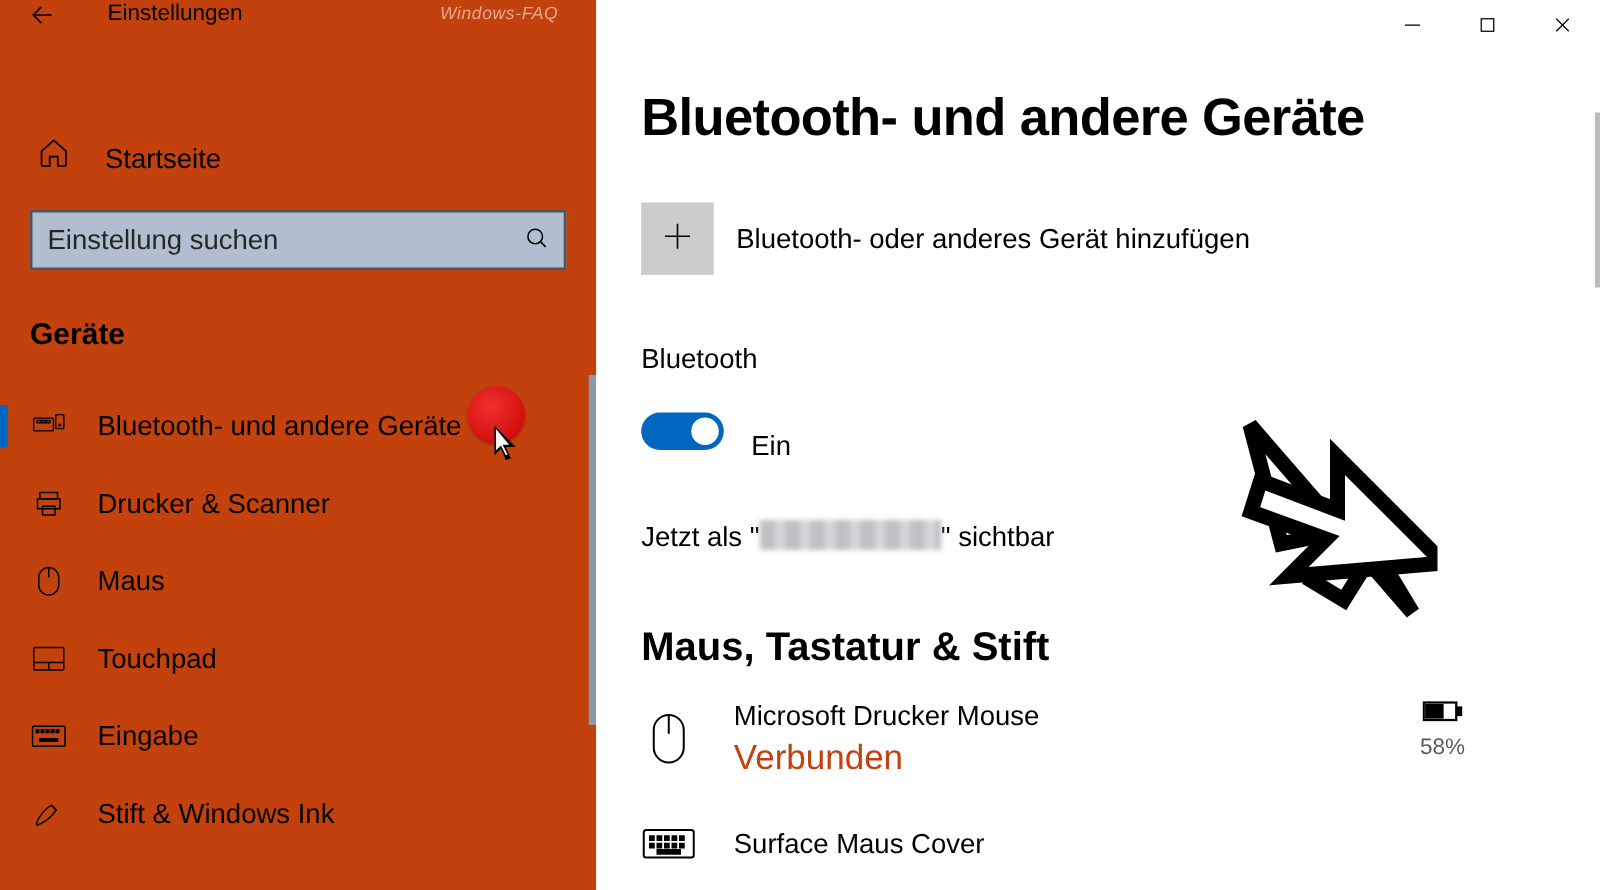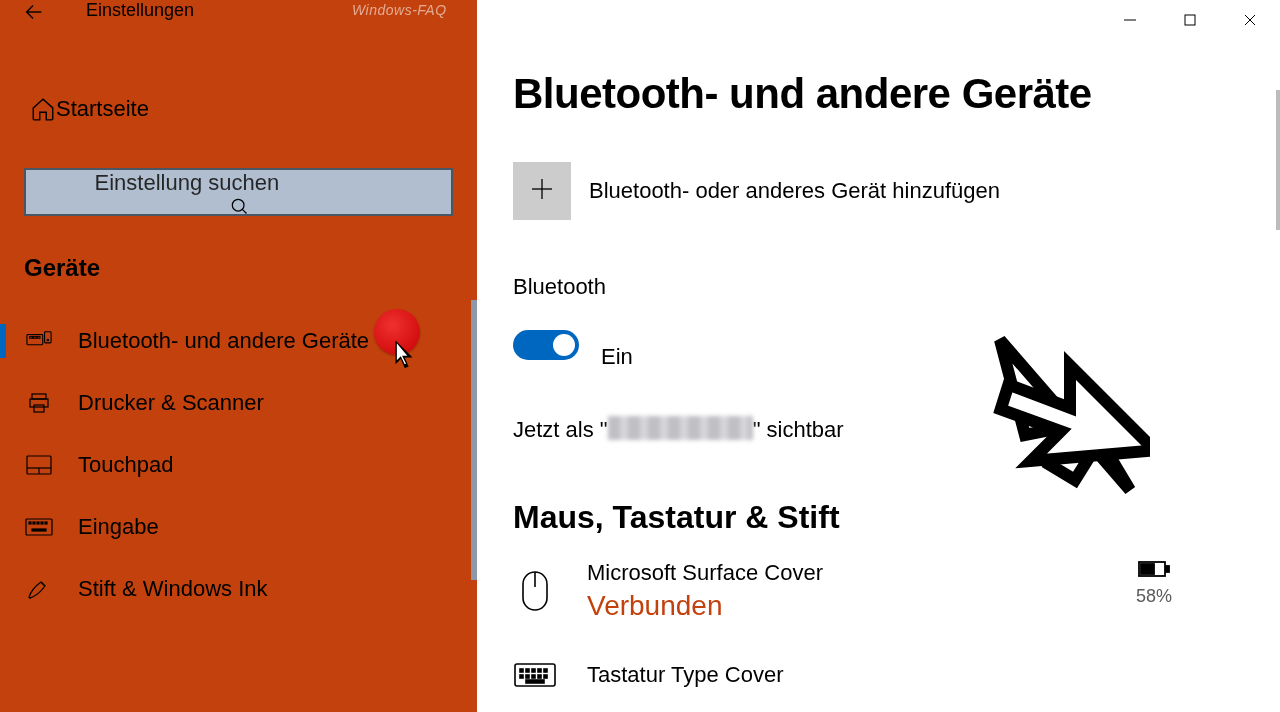--- a/index.html
+++ b/index.html
@@ -5,25 +5,25 @@
   * { margin: 0; padding: 0; box-sizing: border-box; font-family: "Segoe UI", "Segoe UI Variable", -apple-system, sans-serif; }
   html, body { width: 1280px; height: 712px; overflow: hidden; background: #fff; }
   .app { display: flex; width: 100%; height: 100%; position: relative; }
 
   
   .sidebar { width: 477px; height: 100%; background: #c2410c; position: relative; overflow: hidden; }
   .sidebar-top { display: flex; align-items: flex-start; height: 48px; padding-left: 22px; gap: 40px; }
   .back-btn { width: 24px; height: 24px; display: flex; align-items: center; justify-content: center; cursor: pointer; }
   .sidebar-title { font-size: 18px; font-weight: 400; color: #000; }
 
-  .home-row { display: flex; align-items: flex-start; padding: 0 30px; margin-top: 48px; height: 44px; cursor: pointer; }
+  .home-row { display: flex; align-items: flex-end; gap: 28px; padding: 0 30px; margin-top: 48px; height: 44px; cursor: pointer; }
   .home-row span.label { font-size: 22px; color: #000; }
 
   .search-wrap { margin: 28px 24px 0 24px; }
-  .search-box { width: 100%; height: 48px; border: 2px solid #4a5664; background: #b0bed0; display: flex; align-items: center; padding: 0 12px; flex-direction: column; }
+  .search-box { width: 100%; height: 48px; border: 2px solid #4a5664; background: #b0bed0; display: flex; align-items: center; padding: 0 12px; }
   .search-box input { flex: 1; border: 0; background: transparent; font-size: 22px; color: #1e1e1e; outline: none; }
   .search-box input::placeholder { color: #1e1e1e; opacity: 0.95; }
 
   .section-header { font-size: 24px; font-weight: 700; color: #000; margin: 38px 0 0 24px; }
 
   .nav { margin-top: 28px; }
   .nav-item { display: flex; align-items: center; gap: 24px; height: 62px; padding-left: 24px; cursor: pointer; position: relative; }
   .nav-item .bar { position: absolute; left: 0; top: 14px; bottom: 14px; width: 6px; background: transparent; }
   .nav-item.active .bar { background: #0067c0; }
   .nav-item .ico { width: 30px; display: flex; justify-content: center; }
@@ -142,20 +142,30 @@
         <span class="ico">
           <svg width="24" height="24" viewBox="0 0 24 24" fill="none" stroke="#000" stroke-width="1.2">
               <rect x="5" y="3" width="14" height="5"></rect>
               <rect x="3" y="8" width="18" height="8"></rect>
               <rect x="7" y="14" width="10" height="7"></rect>
             </svg>
         </span>
         <span class="label">Drucker &amp; Scanner</span>
       </div>
 
+      <div class="nav-item">
+        <div class="bar"></div>
+        <span class="ico">
+          <svg width="20" height="26" viewBox="0 0 20 26" fill="none" stroke="#000" stroke-width="1.2">
+              <rect x="2" y="2" width="16" height="22" rx="8"></rect>
+              <line x1="10" y1="2" x2="10" y2="10"></line>
+            </svg>
+        </span>
+        <span class="label">Maus</span>
+      </div>
 
       <div class="nav-item">
         <div class="bar"></div>
         <span class="ico">
           <svg width="26" height="20" viewBox="0 0 26 20" fill="none" stroke="#000" stroke-width="1.2">
               <rect x="1" y="1" width="24" height="18" rx="1"></rect>
               <line x1="1" y1="13" x2="25" y2="13"></line>
               <line x1="13" y1="13" x2="13" y2="19"></line>
             </svg>
         </span>
@@ -244,21 +254,21 @@
     <h2 class="category-header">Maus, Tastatur &amp; Stift</h2>
 
     <div class="device-row">
       <span class="dev-ico">
         <svg width="30" height="44" viewBox="0 0 30 44" fill="none" stroke="#000" stroke-width="1.6">
             <rect x="3" y="3" width="24" height="38" rx="12"></rect>
             <line x1="15" y1="3" x2="15" y2="18"></line>
           </svg>
       </span>
       <div class="dev-text">
-        <div class="dev-name">Microsoft Surface Cover</div>
+        <div class="dev-name">Microsoft Drucker Mouse</div>
         <div class="dev-status">Verbunden</div>
       </div>
       <div class="battery">
         <span>
           <svg width="32" height="18" viewBox="0 0 32 18" fill="none" stroke="#000" stroke-width="1.8">
               <rect x="1" y="2" width="26" height="14"></rect>
               <rect x="28" y="6" width="3" height="6" fill="#000"></rect>
               <rect x="3" y="4" width="13" height="10" fill="#000"></rect>
             </svg>
         </span>
@@ -277,21 +287,21 @@
             <rect x="31" y="9" width="3" height="3" fill="#000"></rect>
             <rect x="7" y="15" width="3" height="3" fill="#000"></rect>
             <rect x="13" y="15" width="3" height="3" fill="#000"></rect>
             <rect x="19" y="15" width="3" height="3" fill="#000"></rect>
             <rect x="25" y="15" width="3" height="3" fill="#000"></rect>
             <rect x="31" y="15" width="3" height="3" fill="#000"></rect>
             <rect x="13" y="20" width="18" height="3" fill="#000"></rect>
           </svg>
       </span>
       <div class="dev-text">
-        <div class="dev-name">Tastatur Type Cover</div>
+        <div class="dev-name">Surface Maus Cover</div>
       </div>
     </div>
 
     <div class="main-scroll"></div>
   </div>
 
   <div class="red-marker"></div>
   <div class="cursor1">
     <svg width="28" height="34" viewBox="0 0 20 26">
         <path d="M2 2l0 18 4-4 3 7 3-1-3-7 6 0z" fill="#000"></path>

